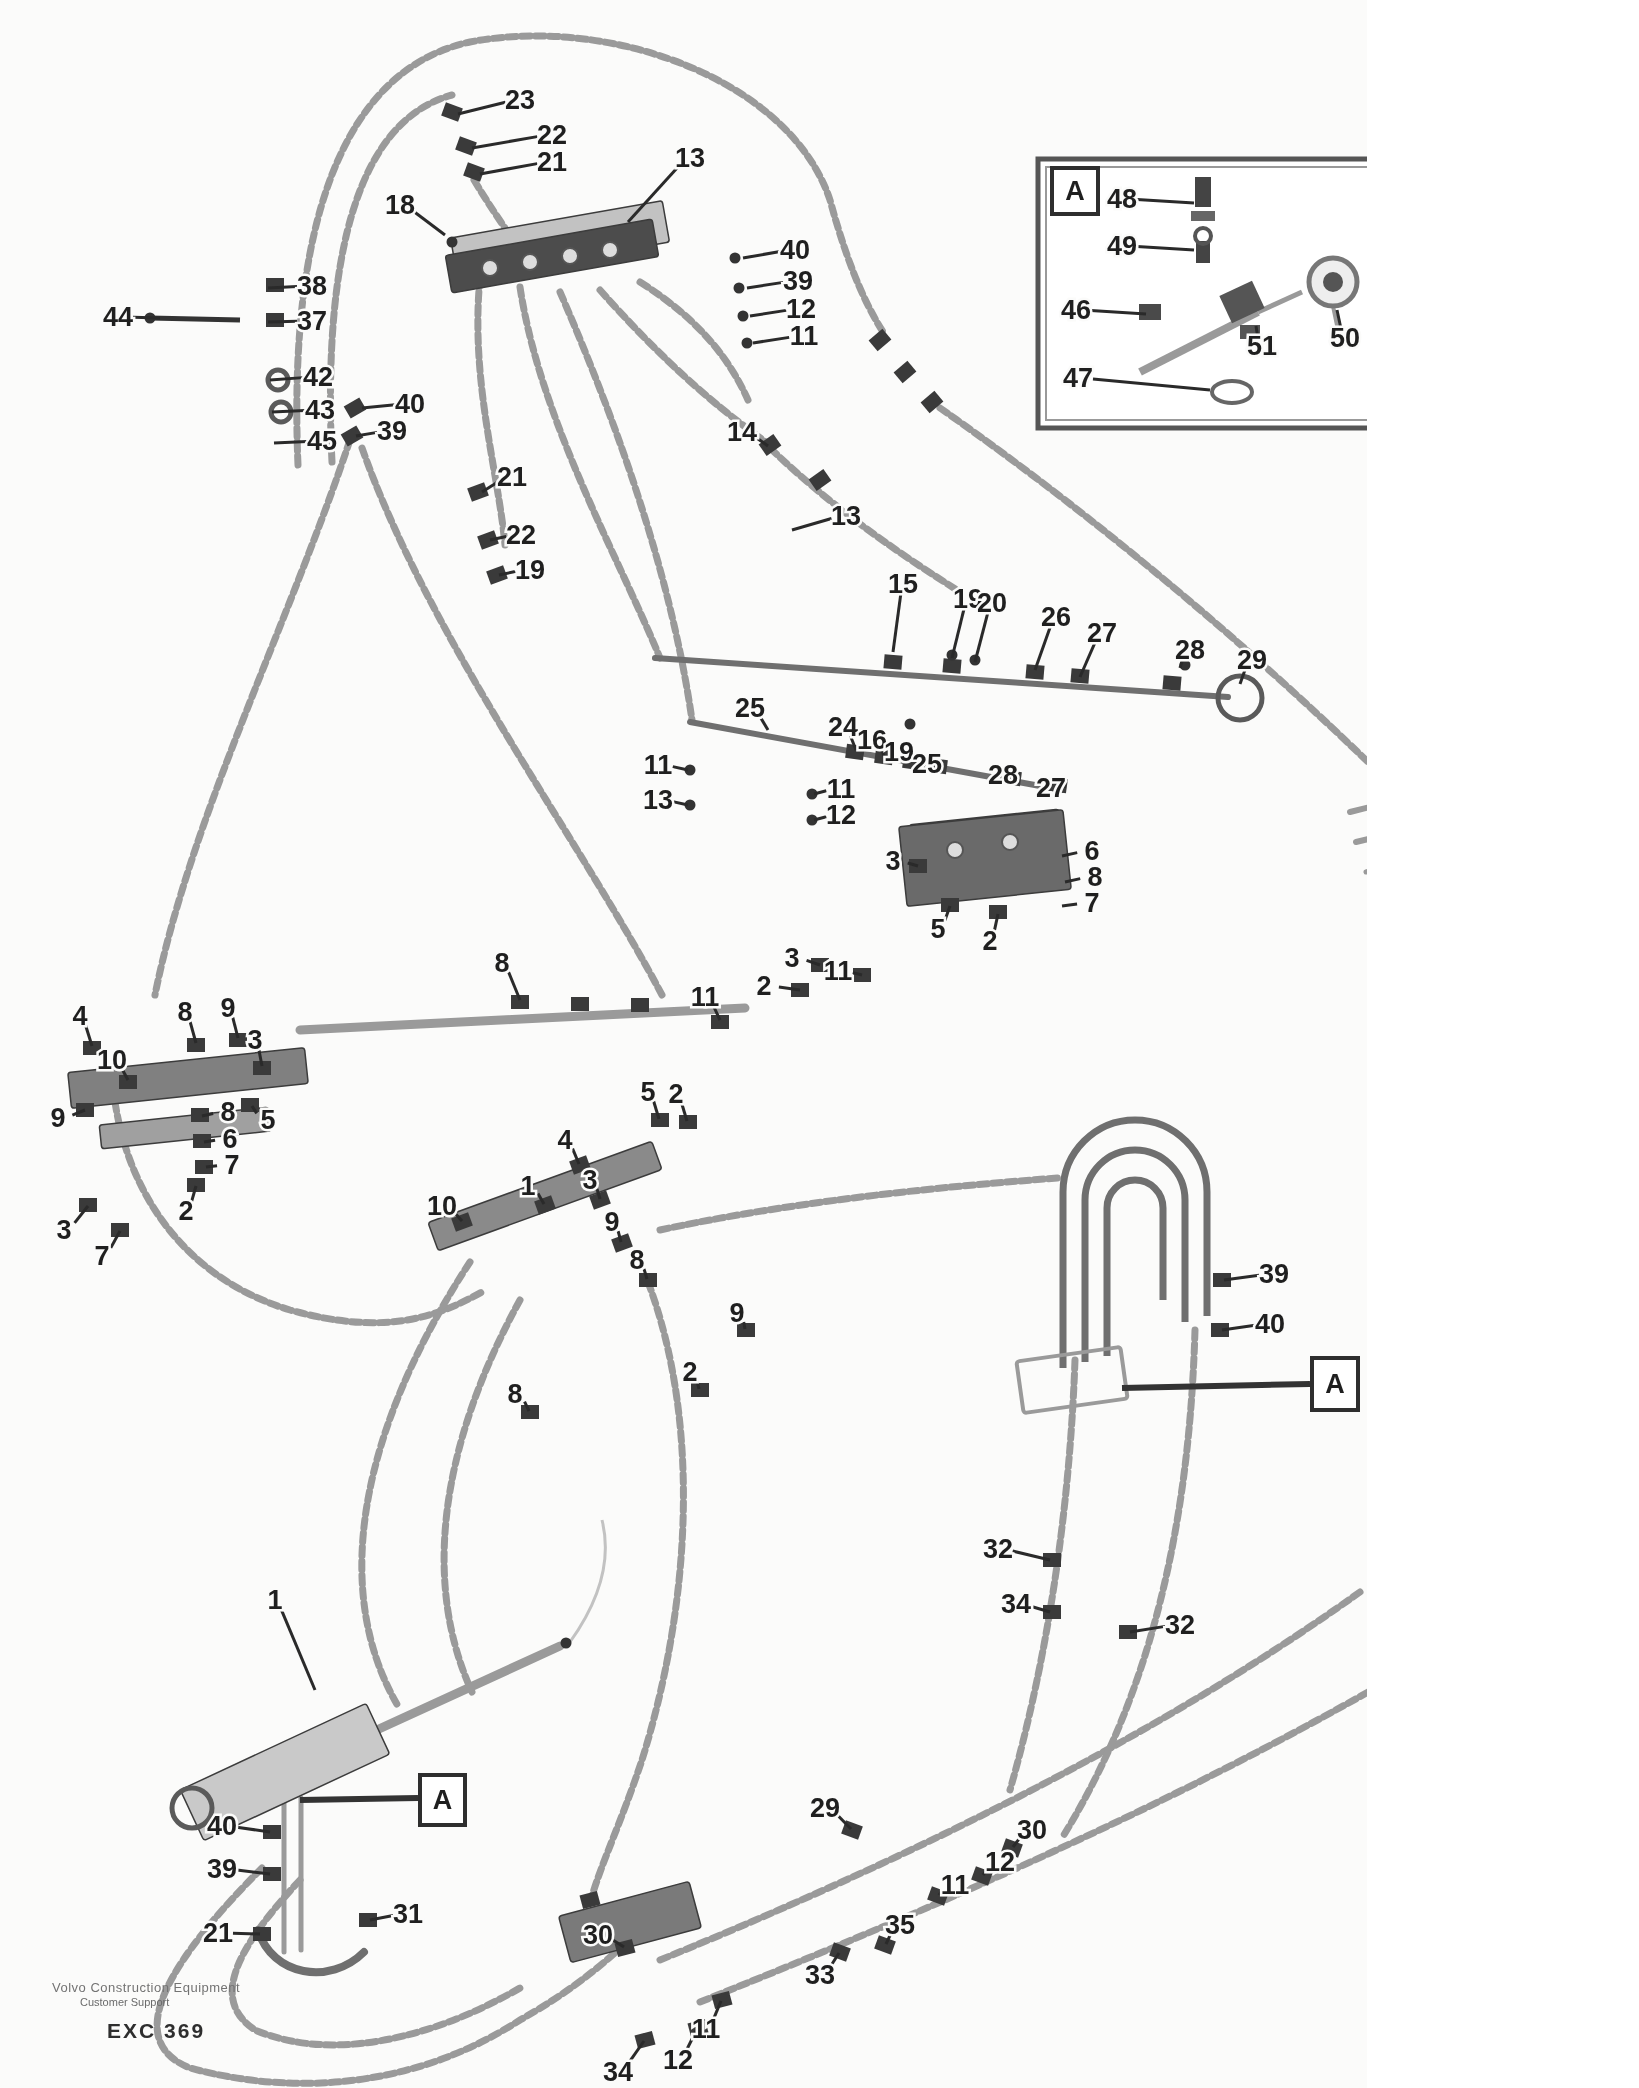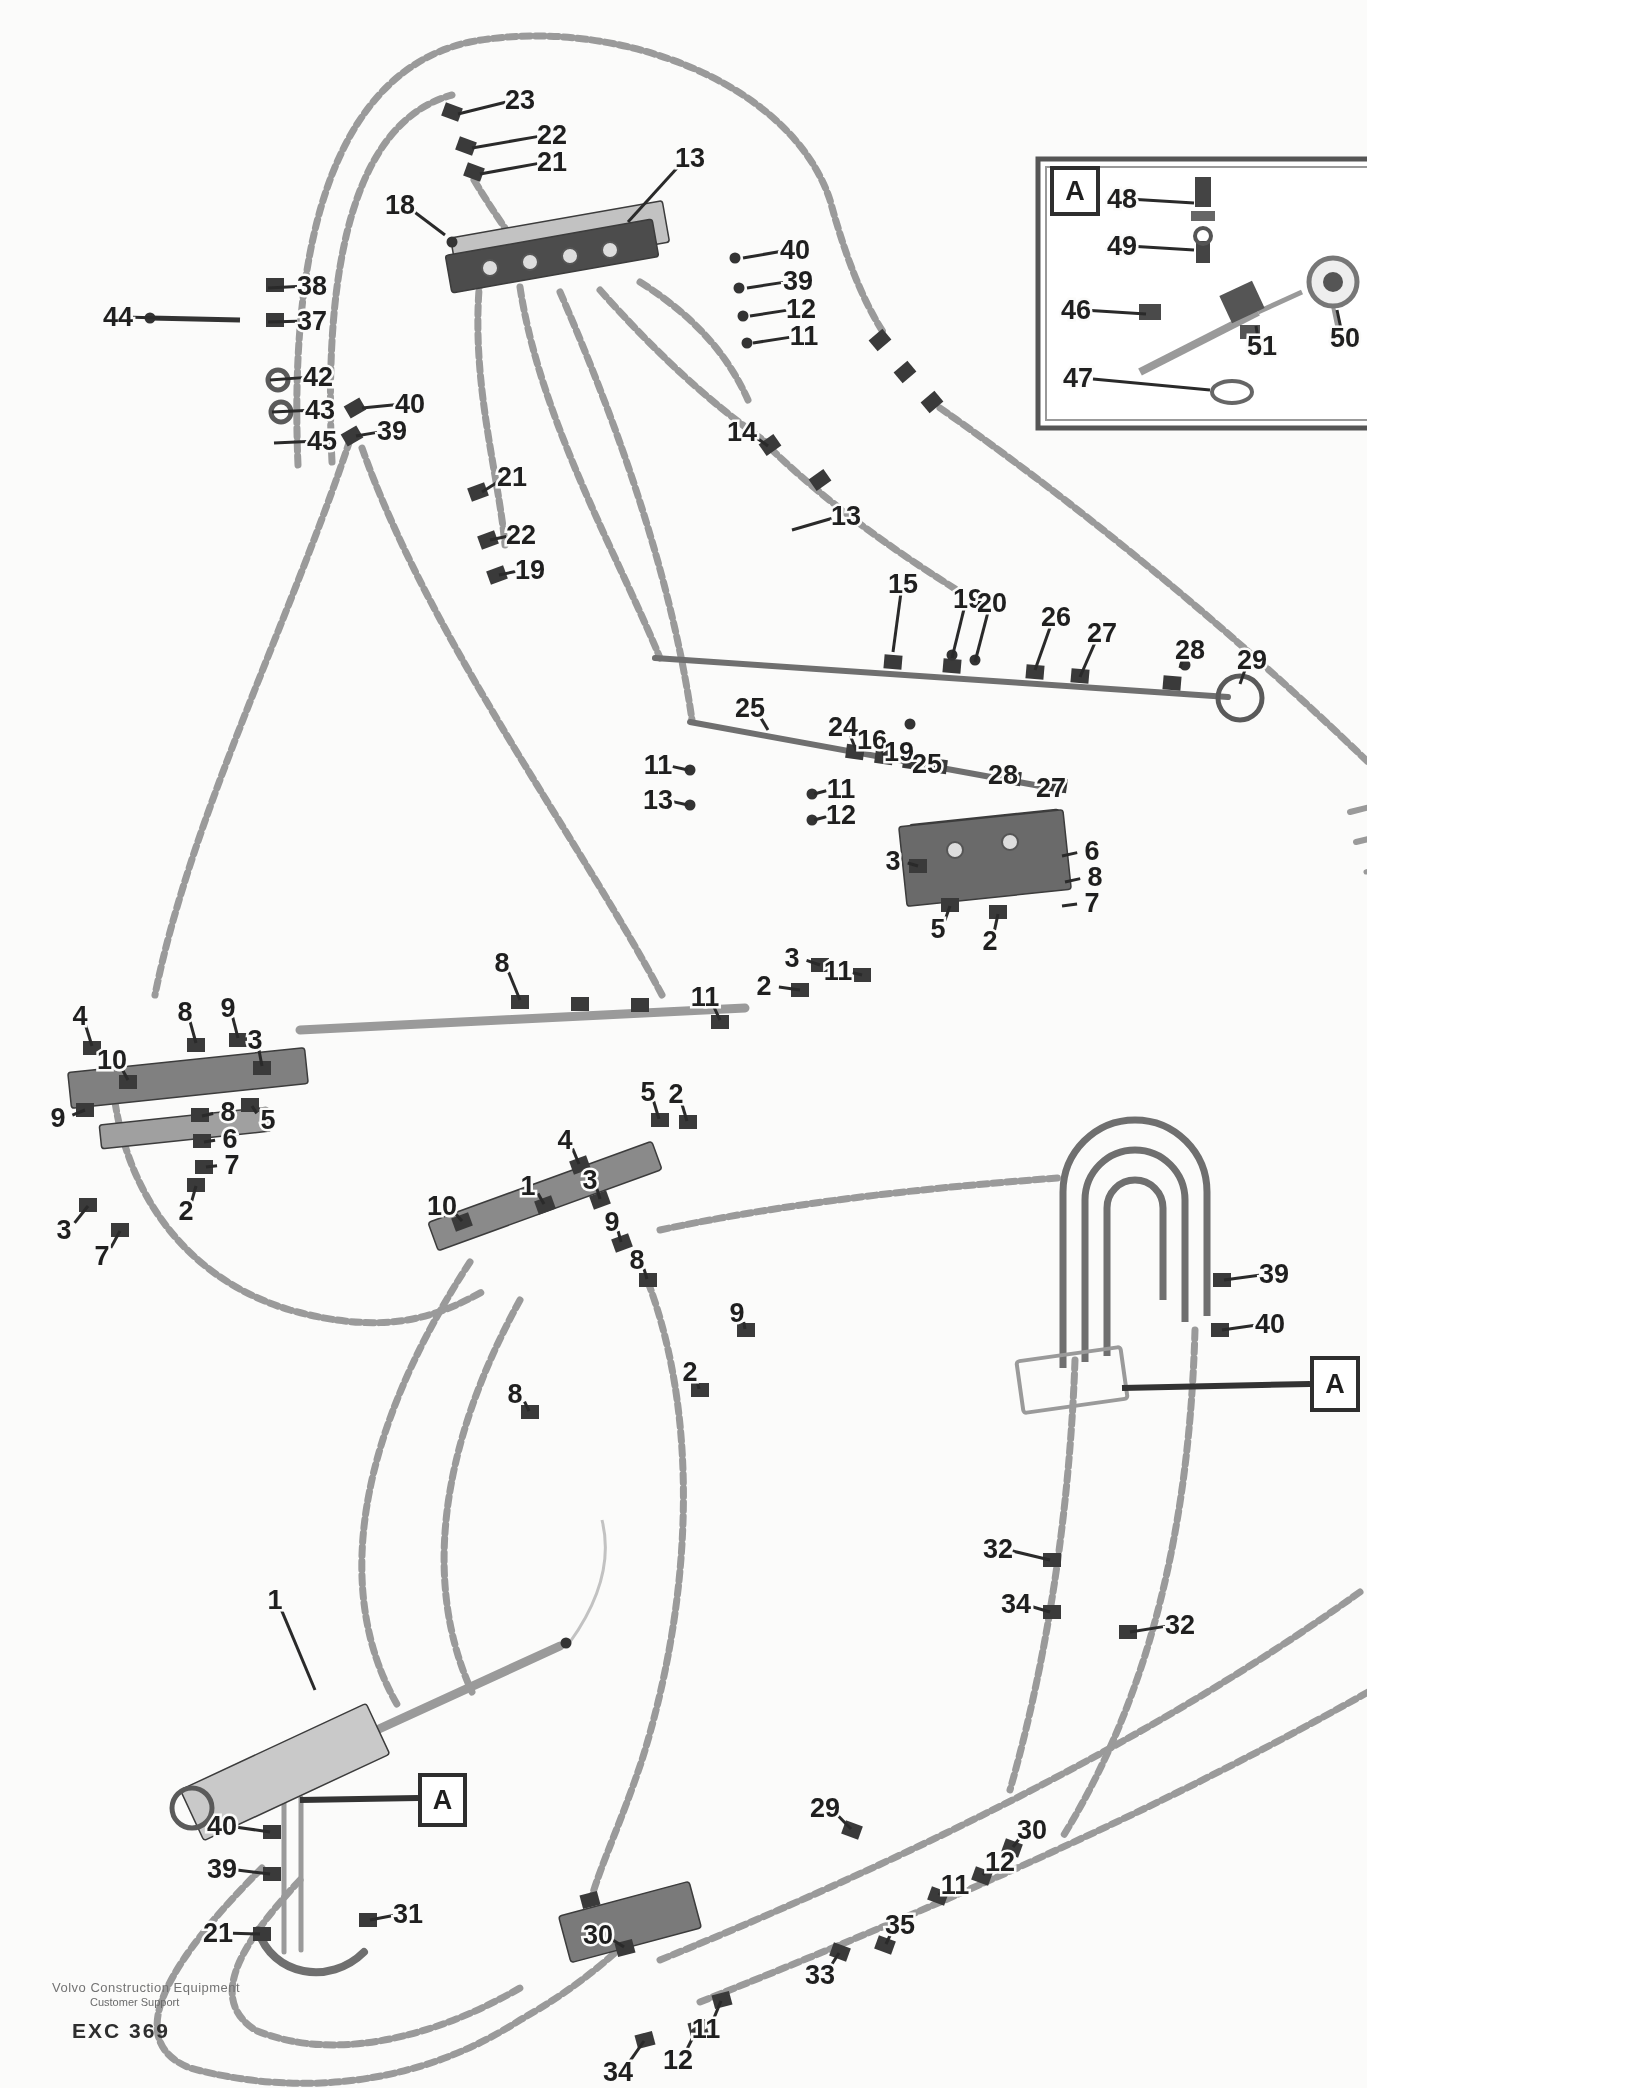--- a/index.html
+++ b/index.html
@@ -2,22 +2,22 @@
 <html><head>
 <meta charset="utf-8">
 <style>
   html,body{margin:0;padding:0;background:#ffffff;}
   .stage{position:relative;width:1367px;height:2088px;background:#fbfbfa;overflow:hidden;
          font-family:"Liberation Sans", sans-serif;}
   svg.diagram{position:absolute;left:0;top:0;filter:blur(0.3px);}
   .callout{font-family:"Liberation Sans", sans-serif;font-weight:bold;}
   .footer{position:absolute;left:52px;top:1980px;color:#4a4a4a;line-height:1.25;}
   .footer .l1{font-size:13px;letter-spacing:.5px;color:#737373;}
-  .footer .l2{font-size:11px;margin-left:38px;color:#6a6a6a;}
-  .footer .l3{font-size:21px;font-weight:bold;letter-spacing:2px;margin-left:20px;margin-top:8px;color:#2e2e2e;}
+  .footer .l2{font-size:11px;margin-left:28px;color:#6a6a6a;}
+  .footer .l3{font-size:21px;font-weight:bold;letter-spacing:2px;margin-left:20px;margin-top:8px;color:#2e2e2e;text-align:center;}
 </style>
 </head>
 <body>
 
 <div class="stage">
   <svg class="diagram" id="diagram-svg" width="1639" height="2088" viewBox="0 0 1639 2088">
       <path d="M 1390,642 L 1438,700 L 1444,1098" fill="none" stroke="#c2c2c2" stroke-width="3"></path>
       <path d="M 1410,648 L 1452,706 L 1458,1000" fill="none" stroke="#c2c2c2" stroke-width="3"></path>
       <path d="M 1444,738 L 1610,812 L 1639,826" fill="none" stroke="#c2c2c2" stroke-width="3"></path>
       <path d="M 1448,780 L 1590,868" fill="none" stroke="#c2c2c2" stroke-width="3"></path>

